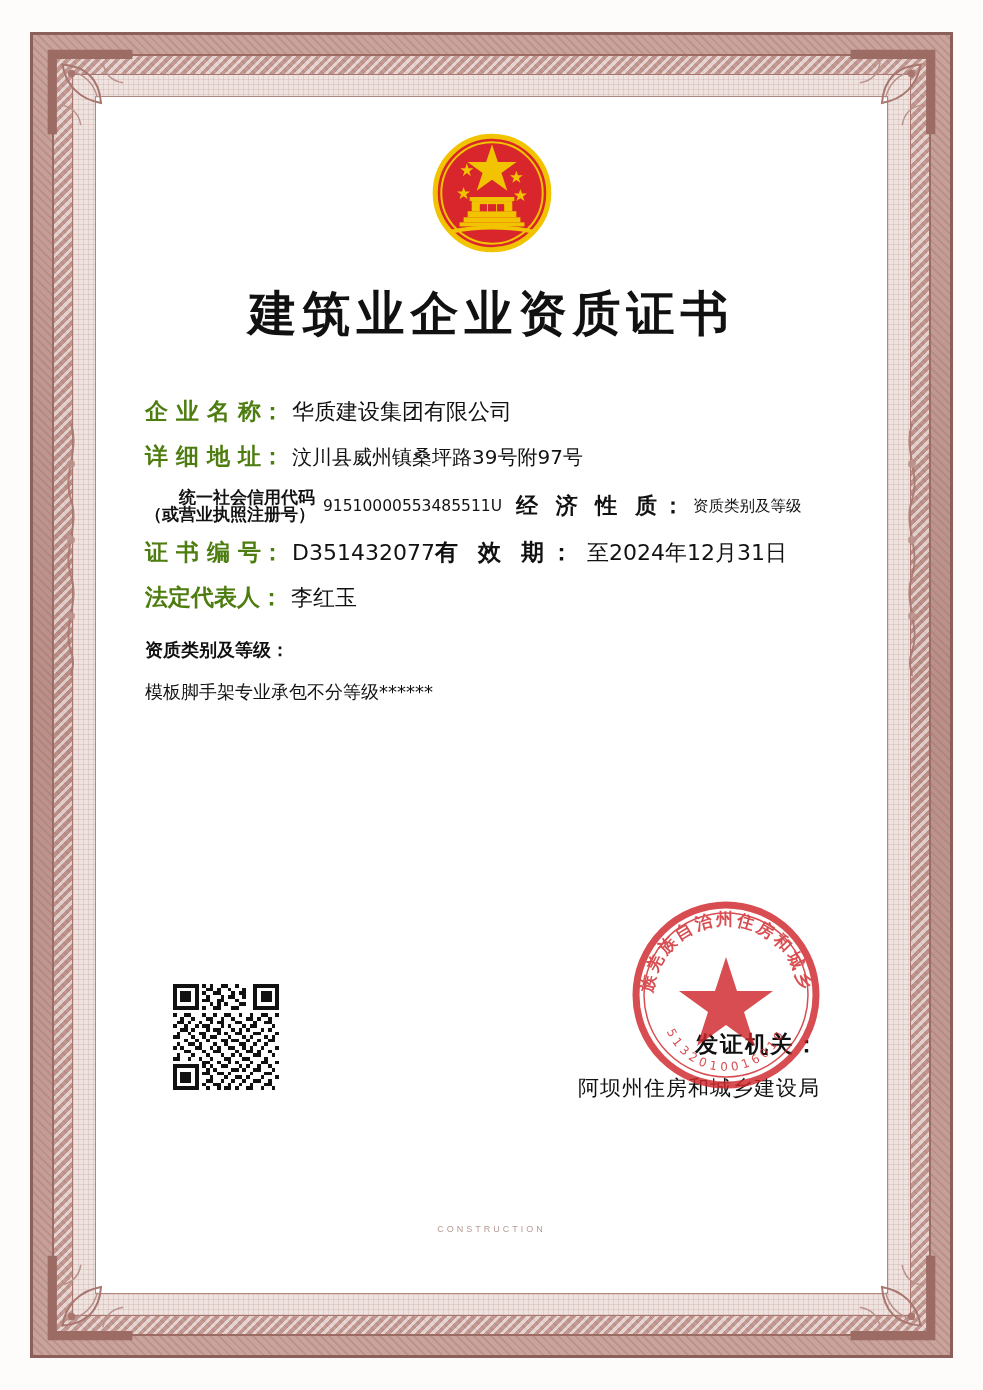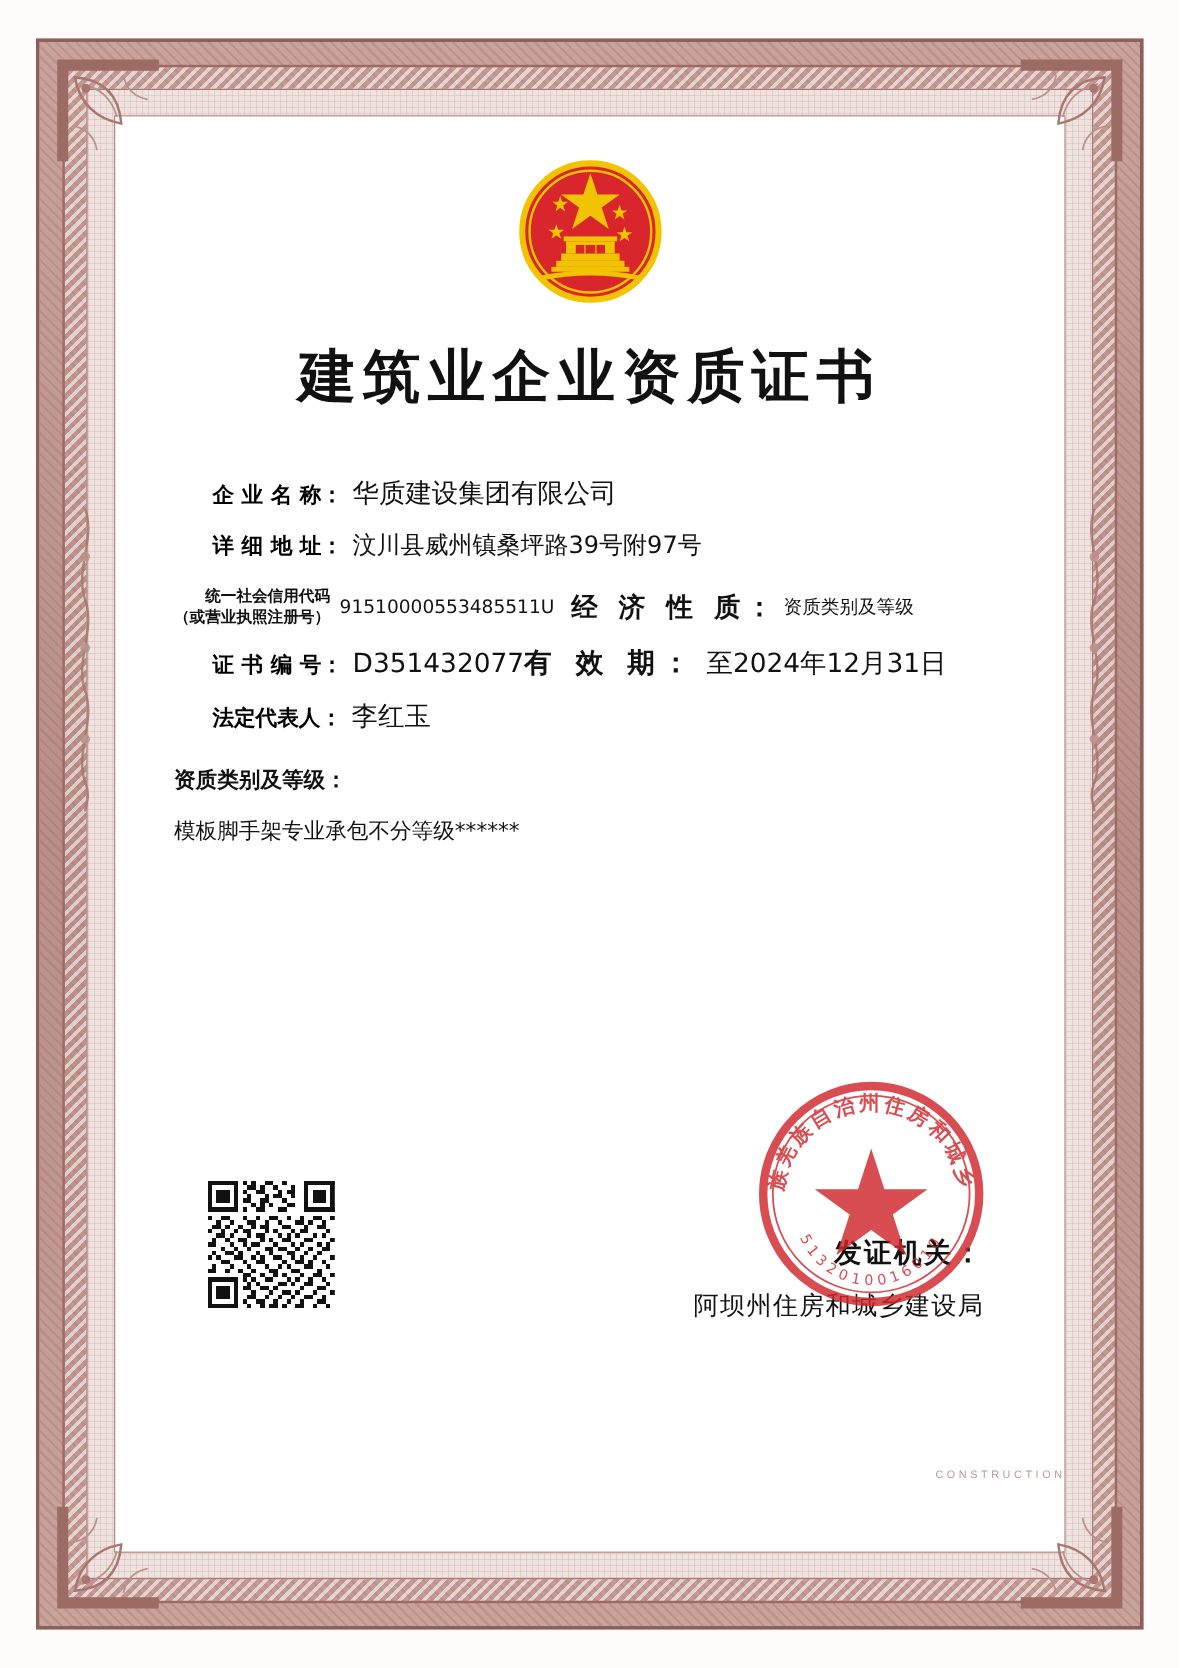--- a/index.html
+++ b/index.html
@@ -135,44 +135,43 @@
 
   .row {
     display: flex;
     align-items: baseline;
     margin-bottom: 11px;
     min-height: 34px;
   }
   .lbl {
     font-family: "DejaVu Sans", "Liberation Sans", sans-serif;
     font-weight: bold;
-    font-size: 18px;
-    color: #000000;
+    font-size: 23px;
+    color: #4d7c0f;
     white-space: nowrap;
-    margin-left: 32px;
   }
   .val {
     font-family: "DejaVu Sans", "Liberation Sans", sans-serif;
     font-size: 20px;
     color: #111;
     margin-left: 8px;
     white-space: nowrap;
   }
   .val.big { font-size: 22px; }
 
   .row-credit {
     display: flex;
     align-items: center;
     margin-bottom: 11px;
     min-height: 40px;
   }
   .lbl-two {
     font-family: "DejaVu Sans", "Liberation Sans", sans-serif;
     font-weight: bold;
-    font-size: 13px;
+    font-size: 17px;
     line-height: 17px;
     color: #111;
     text-align: right;
     white-space: nowrap;
   }
   .val-credit {
     font-family: "DejaVu Sans", "Liberation Sans", sans-serif;
     font-size: 15.5px;
     color: #111;
     margin-left: 8px;
@@ -269,21 +268,21 @@
     opacity: 0.82;
     pointer-events: none;
   }
   .seal svg { width: 100%; height: 100%; display: block; }
 
   .bottom-microtext {
     position: absolute;
     left: 0;
     bottom: -14px;
     width: 100%;
-    text-align: right;
+    text-align: center;
     font-size: 9px;
     letter-spacing: 3px;
     color: #b79a95;
     font-family: "Liberation Sans", sans-serif;
   }
 </style>
 </head>
 <body>
 
 <div class="page">

